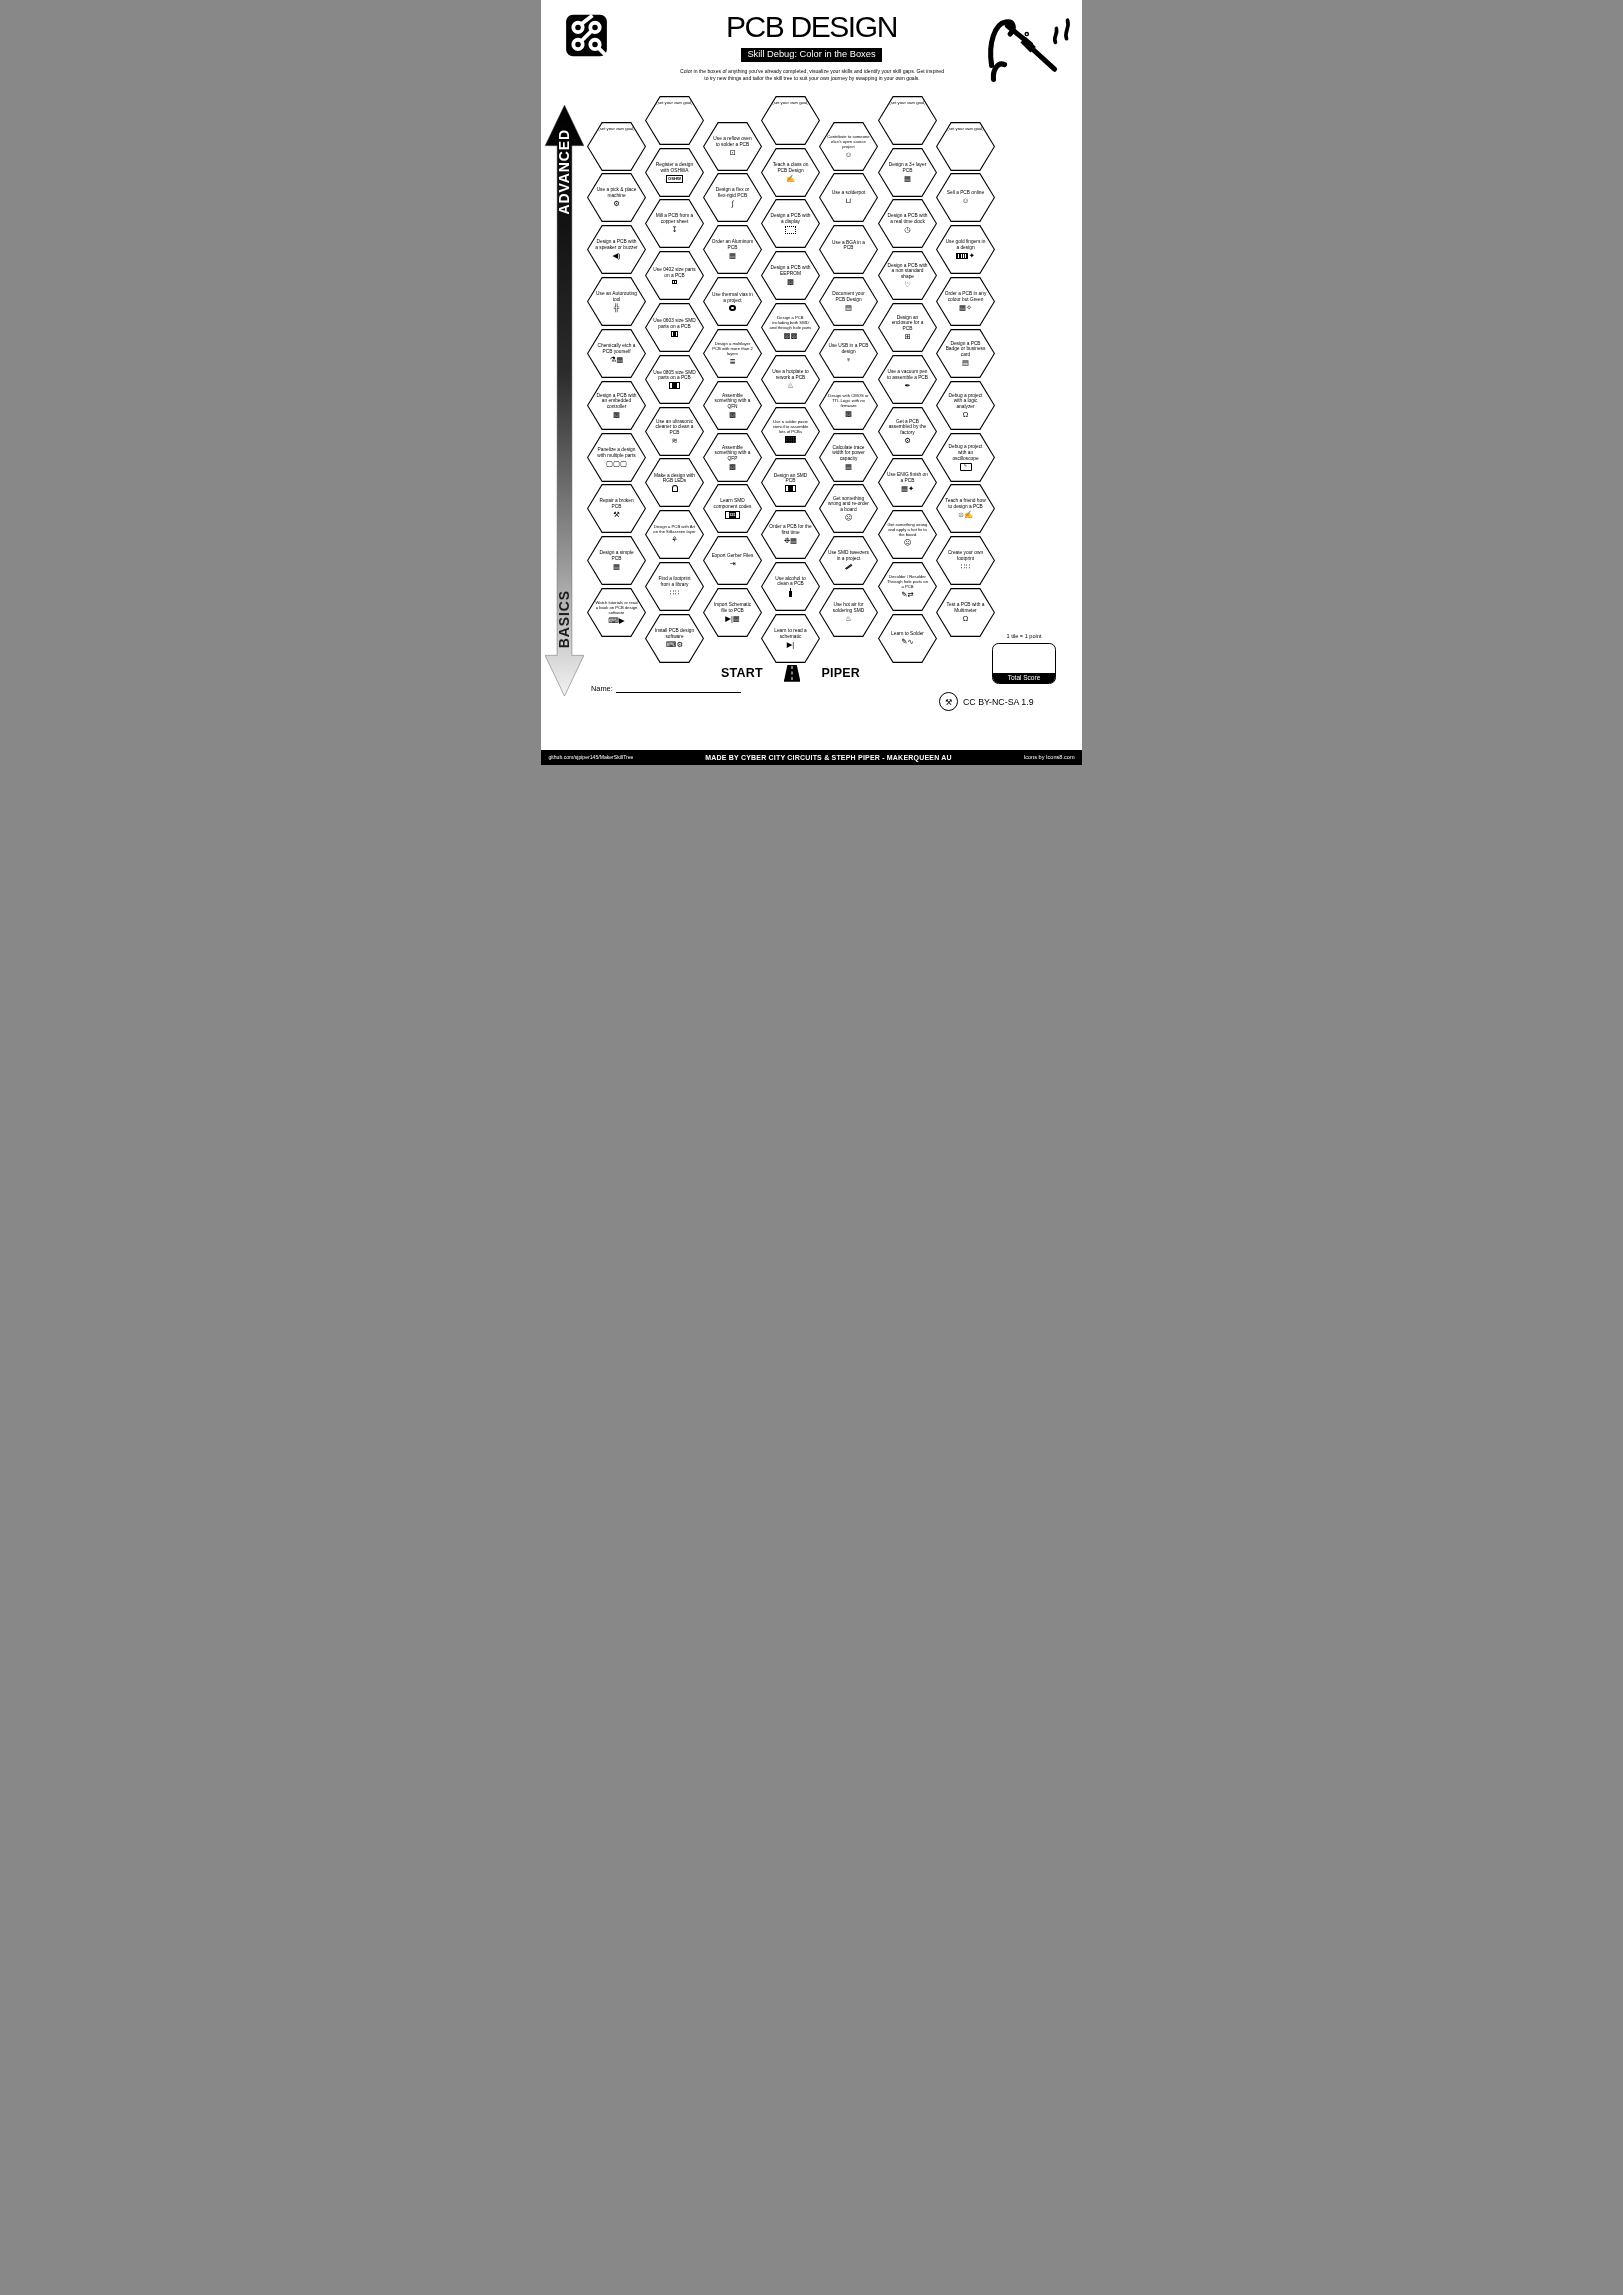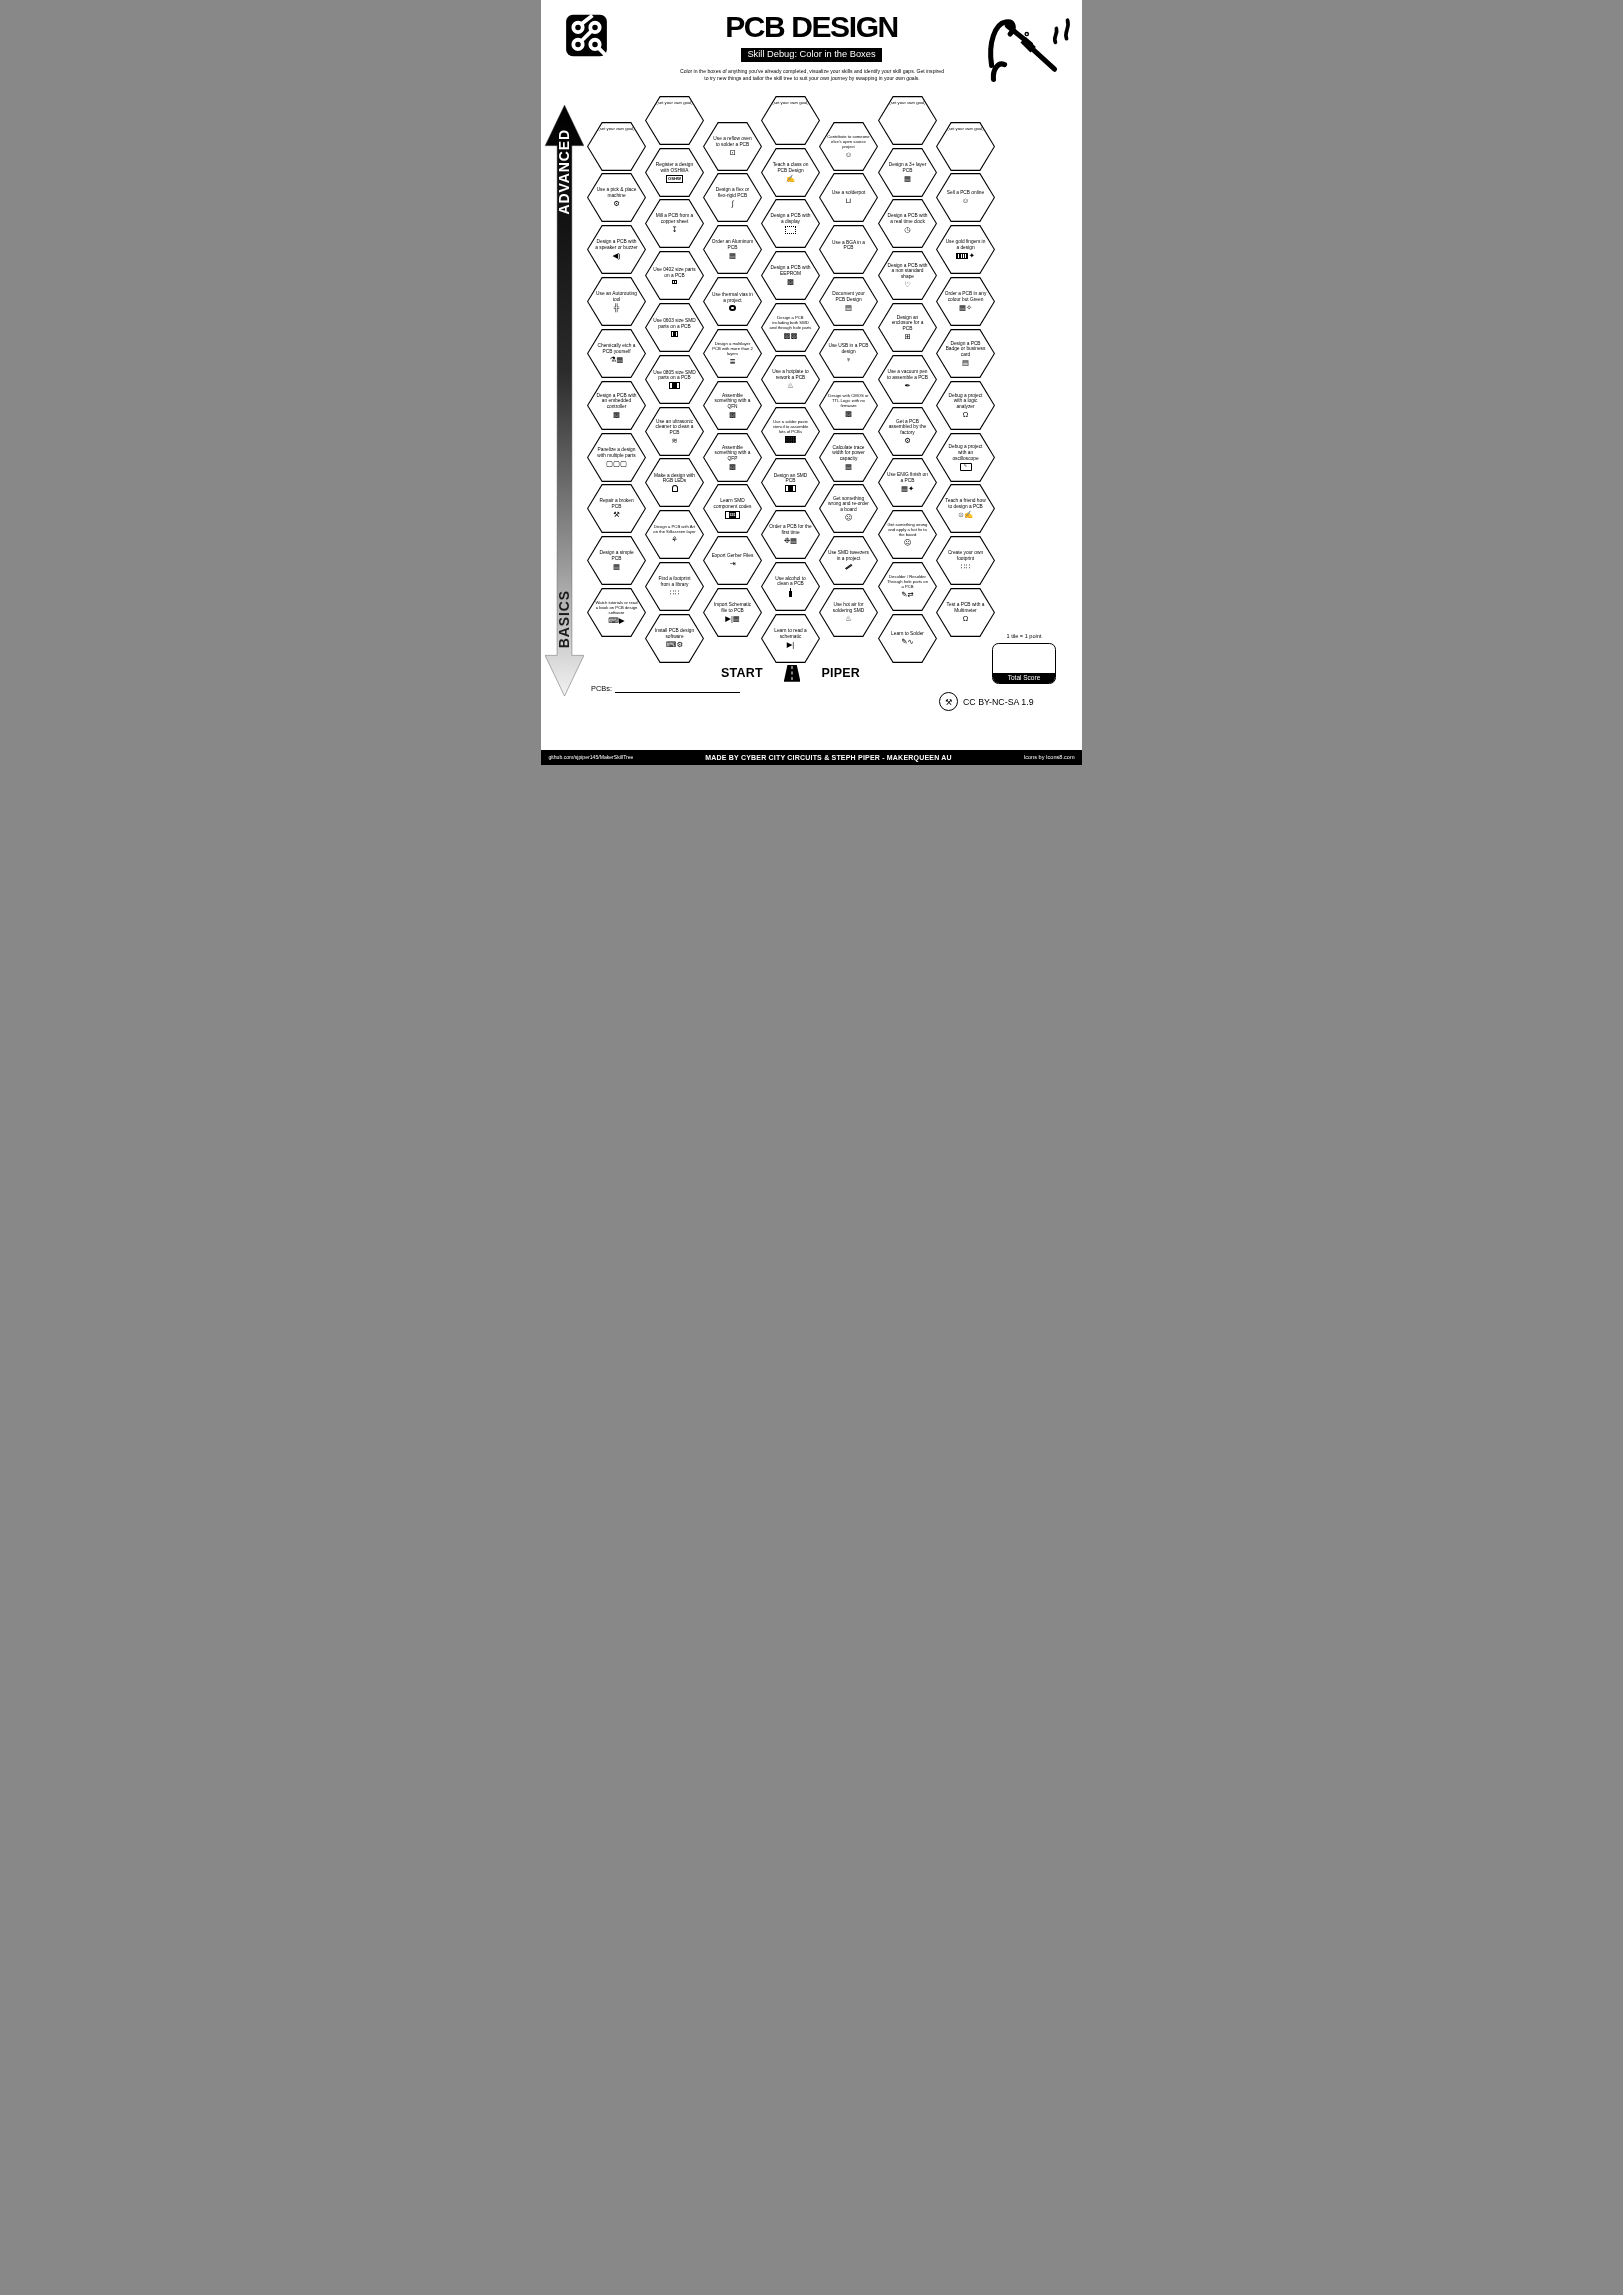--- a/index.html
+++ b/index.html
@@ -3,21 +3,21 @@
 <meta charset="utf-8">
 <style>
   * { margin:0; padding:0; box-sizing:border-box; }
   html,body { background:#888; }
   #app { position:relative; width:541px; height:765px; background:#fff; margin:0 auto;
          font-family:"Liberation Sans", sans-serif; color:#000; overflow:hidden; }
 
   
   .logo { position:absolute; left:24px; top:13px; }
   .title { position:absolute; left:0; right:0; top:10.2px; text-align:center;
-           font-size:30px; font-weight:bold; letter-spacing:-1.4px; }
+           font-size:30px; font-weight:normal; letter-spacing:-1.4px; }
   .subtitle-wrap { position:absolute; left:0; right:0; top:48px; text-align:center; }
   .subtitle { display:inline-block; background:#000; color:#fff; font-size:9.3px;
               padding:1.4px 6.5px 2.3px; }
   .desc { position:absolute; left:109px; width:324px; top:68px; text-align:center;
           font-size:5.1px; line-height:1.45; }
   .iron-illu { position:absolute; right:8.3px; top:10.2px; }
 
   
   .axis { position:absolute; left:3.7px; top:105px; width:39px; height:592px; }
   .axis-label { position:absolute; left:50%; transform:translateX(-50%) rotate(180deg);
@@ -742,21 +742,21 @@
       </div>
     </div>
 
   <div class="start-row">
     <span class="start-word">START</span>
     <span class="road"></span>
     <span class="start-word">PIPER</span>
   </div>
 
   <div class="name-row">
-    <span class="name-label">PCBs:</span>
+    <span class="name-label">Name:</span>
     <span class="name-line"></span>
   </div>
 
   <div class="tile-note">1 tile = 1 point</div>
   <div class="score-box">
     <div class="score-band">Total Score</div>
   </div>
 
   <div class="license-row">
     <span class="badge-circle">⚒</span>

